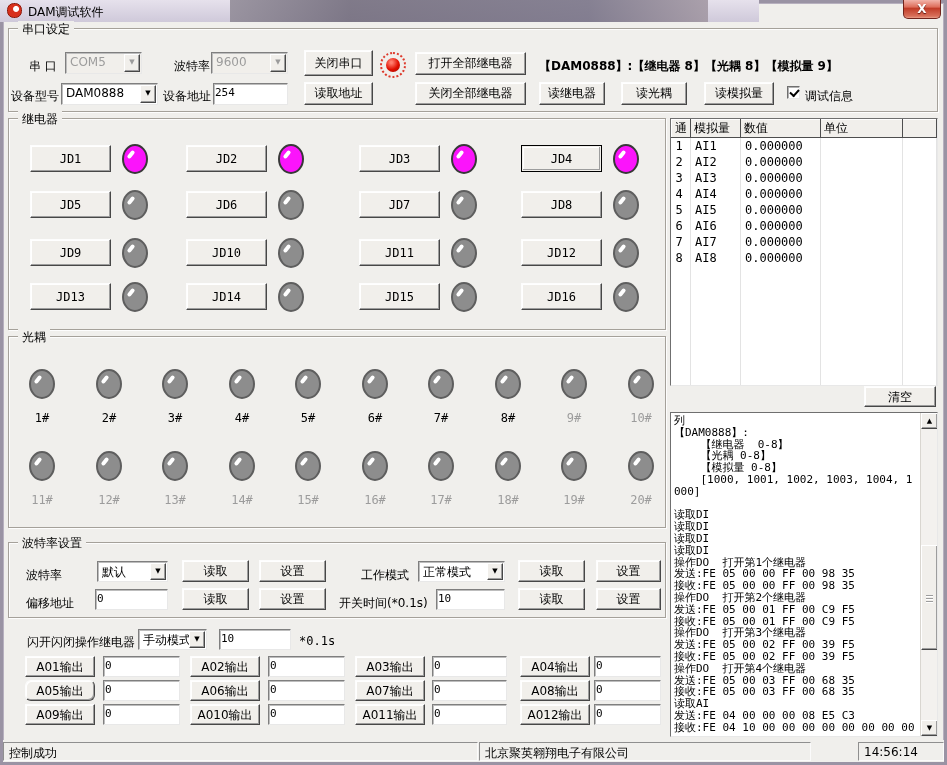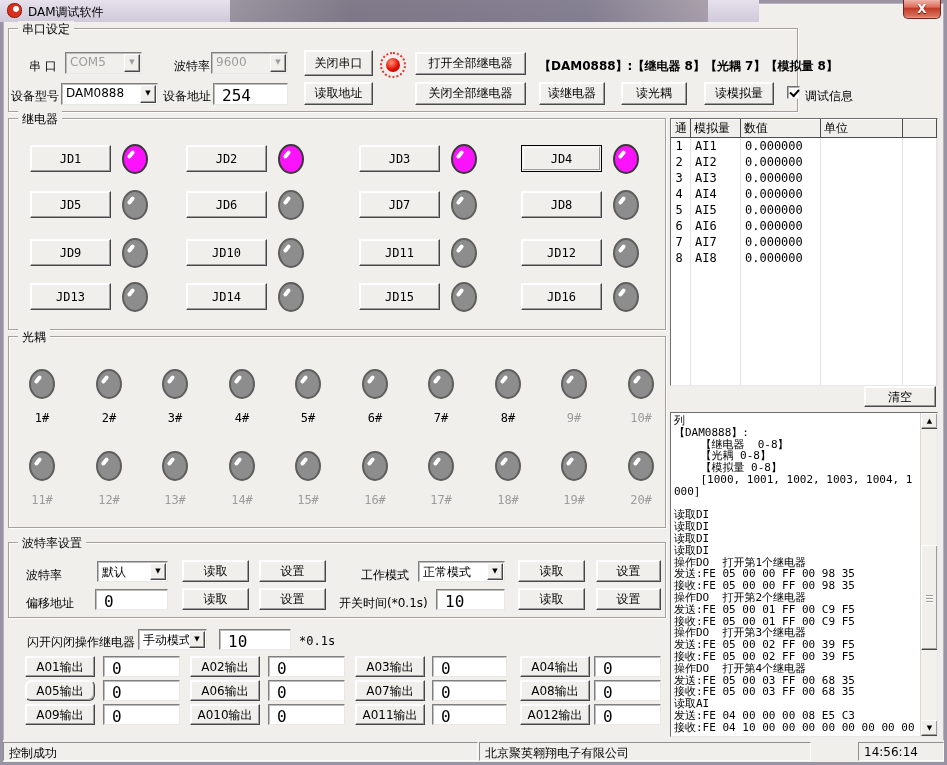--- a/index.html
+++ b/index.html
@@ -25,22 +25,22 @@
                text-shadow:0 1px 1px #5c1912; cursor:pointer; }
 
   
   .lbl { position:absolute; white-space:nowrap; }
   .dis { color:#9c9c9c; }
   .btn { position:absolute; background:#f1efeb; border:1px solid; border-color:#fdfdfd #474747 #474747 #fdfdfd;
          box-shadow: inset -1px -1px 0 #9d9d9d, inset 1px 1px 0 #fff; text-align:center;
          font-family:inherit; font-size:12px; color:#000; line-height:19px; cursor:pointer; }
   .btn.focused { border-color:#000; box-shadow: inset 0 0 0 1px #f1efeb, inset -2px -2px 0 #9d9d9d, inset 2px 2px 0 #fff; }
   .field { position:absolute; background:#fff; border:1px solid; border-color:#7f7f7f #e8e8e8 #e8e8e8 #7f7f7f;
-           box-shadow: inset 1px 1px 0 #bdbdbd; padding:2px 8px; font-family:"DejaVu Sans Mono",monospace;
-           font-size:16px; overflow:hidden; white-space:nowrap; }
+           box-shadow: inset 1px 1px 0 #bdbdbd; padding:2px 1px; font-family:"DejaVu Sans Mono",monospace;
+           font-size:11px; overflow:hidden; white-space:nowrap; }
   .combo { position:absolute; background:#fff; border:1px solid; border-color:#7f7f7f #e8e8e8 #e8e8e8 #7f7f7f;
            box-shadow: inset 1px 1px 0 #bdbdbd; padding:2px 18px 2px 4px; font-size:12px;
            overflow:hidden; white-space:nowrap; cursor:pointer; }
   .combo .arrow { position:absolute; right:1px; top:1px; bottom:1px; width:16px; background:#f1efeb;
            border:1px solid; border-color:#fff #474747 #474747 #fff; box-shadow: inset -1px -1px 0 #9d9d9d;
            font-size:7px; text-align:center; line-height:15px; color:#000; }
   .combo.disabled { background:#f1efeb; color:#9c9c9c; cursor:default; }
   .combo.disabled .arrow { color:#9c9c9c; }
   .checkbox { position:absolute; width:13px; height:13px; background:#fff; border:1px solid;
            border-color:#6f6f6f #e8e8e8 #e8e8e8 #6f6f6f; box-shadow: inset 1px 1px 0 #b0b0b0; cursor:pointer; }
@@ -107,35 +107,35 @@
 
 <div class="window">
 
   <div class="titlebar">
     <div class="titlebar-shade"></div>
     <span class="app-icon"></span>
     <span class="title-text">DAM调试软件</span>
     <div class="close-btn"><span>X</span></div>
   </div>
 
-  <div class="group" style="left:8px; top:28px; width:790px; height:84px;">
+  <div class="group" style="left:8px; top:28px; width:930px; height:84px;">
     <span class="group-title">串口设定</span>
     <span class="lbl" style="left:20px; top:29px;">串  口</span>
     <div class="combo disabled" style="left:56px; top:23px; width:77px; height:22px;">
       <span>COM5</span><span class="arrow">▼</span>
     </div>
     <span class="lbl" style="left:165px; top:29px;">波特率</span>
     <div class="combo disabled" style="left:202px; top:23px; width:77px; height:22px;">
       <span>9600</span><span class="arrow">▼</span>
     </div>
     <button class="btn" style="left:295px; top:21px; width:69px; height:26px;">关闭串口</button>
     <span class="led-rays" style="left:371px; top:23px;"></span>
     <span class="led" style="left:377px; top:29px;"></span>
     <button class="btn" style="left:406px; top:23px; width:111px; height:23px;">打开全部继电器</button>
-    <span class="lbl bold" style="left:530px; top:29px;">【DAM0888】:【继电器  8】【光耦 7】【模拟量 8】</span>
+    <span class="lbl bold" style="left:530px; top:29px;">【DAM0888】:【继电器  8】【光耦 8】【模拟量 9】</span>
 
     <span class="lbl" style="left:2px; top:59px;">设备型号</span>
     <div class="combo" style="left:52px; top:54px; width:97px; height:22px;">
       <span>DAM0888</span><span class="arrow">▼</span>
     </div>
     <span class="lbl" style="left:154px; top:59px;">设备地址</span>
     <div class="field" style="left:204px; top:54px; width:75px; height:22px;">254</div>
     <button class="btn" style="left:295px; top:53px; width:69px; height:23px;">读取地址</button>
     <button class="btn" style="left:406px; top:53px; width:111px; height:23px;">关闭全部继电器</button>
     <button class="btn" style="left:530px; top:53px; width:66px; height:23px;">读继电器</button>

